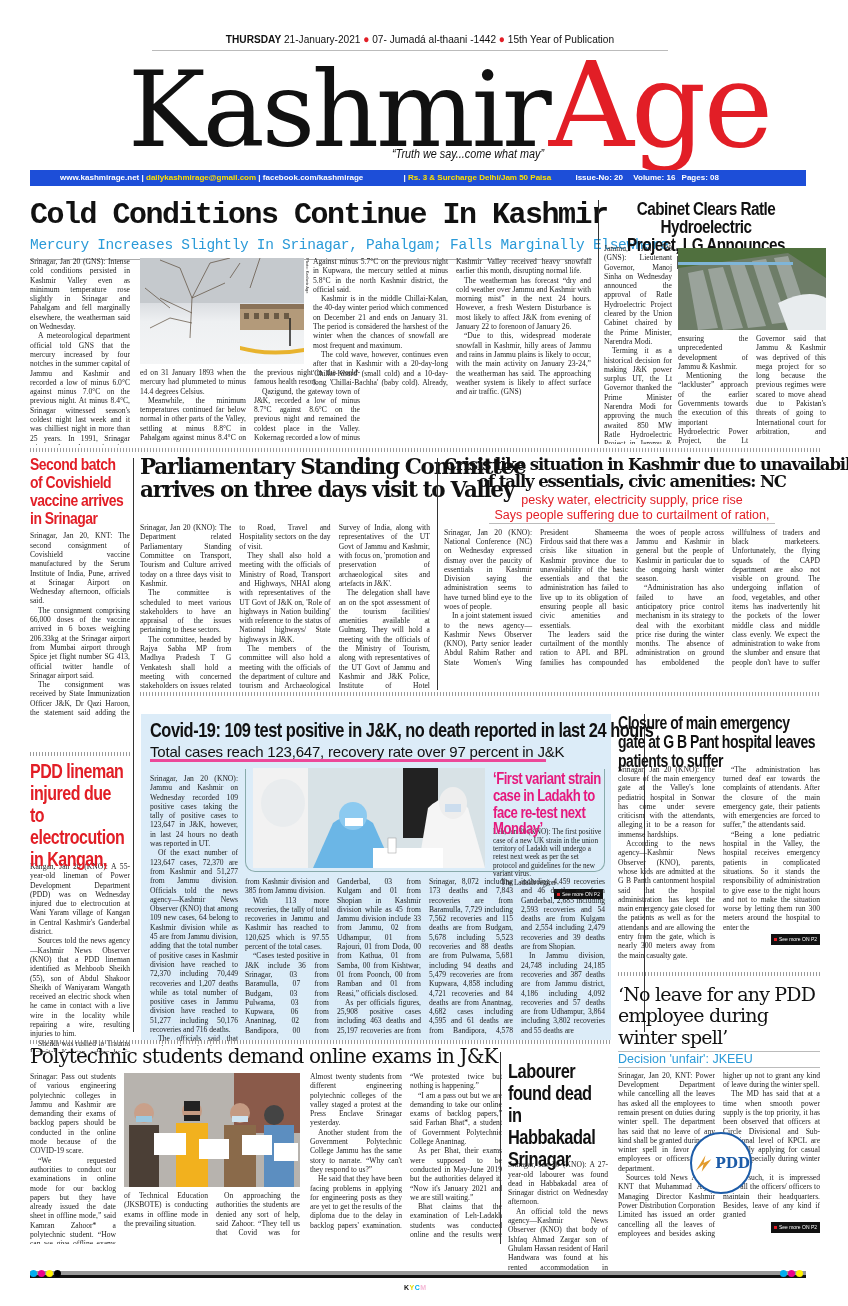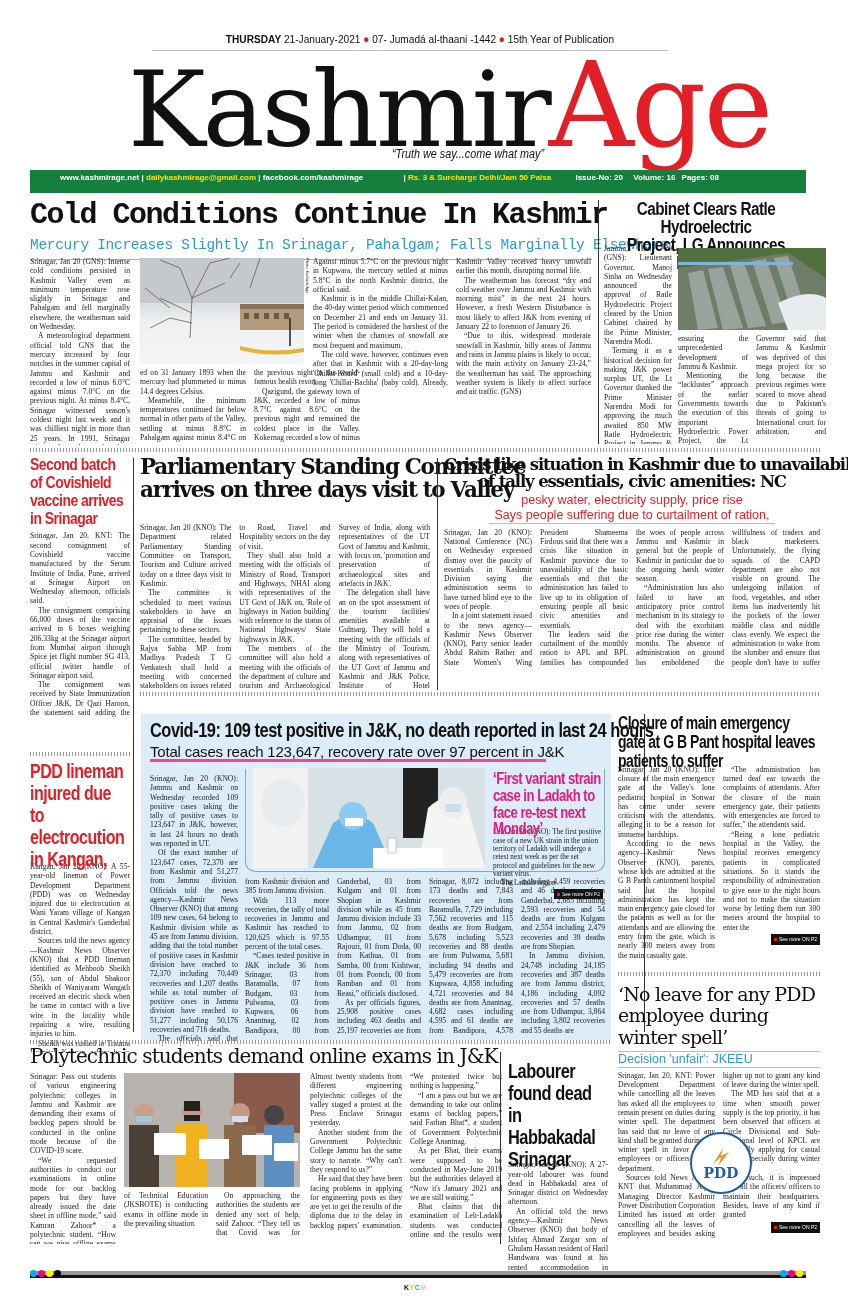--- a/index.html
+++ b/index.html
@@ -31,21 +31,21 @@
     <span style="color:#e21e26">●</span>
     <span>07- Jumadá al-thaani -1442</span>
     <span style="color:#e21e26">●</span>
     <span>15th Year of Publication</span>
   </div>
   <div class="abs" style="left:152px;top:50px;width:516px;height:1px;background:#bbb"></div>
   <div class="abs" style="left:128px;top:46px;width:600px;font-family:'DejaVu Serif',serif;font-size:104px;line-height:1;letter-spacing:-3px;transform:scaleX(1.0);white-space:nowrap">
     <span style="color:#111;font-weight:normal">Kashmir</span><span style="color:#e21e26;font-size:118px">Age</span>
   </div>
   <div class="abs" style="left:392px;top:147px;font-family:'Liberation Sans',sans-serif;font-style:italic;font-size:12px;transform:scaleX(0.9);transform-origin:left">“Truth we say...come what may”</div>
-  <div class="abs" style="left:30px;top:170px;width:776px;height:23px;background:#15803d;color:#fff;font-family:'Liberation Sans',sans-serif;font-size:8px;font-weight:bold;line-height:16px;white-space:nowrap">
+  <div class="abs" style="left:30px;top:170px;width:776px;height:16px;background:#1d4ed8;color:#fff;font-family:'Liberation Sans',sans-serif;font-size:8px;font-weight:bold;line-height:16px;white-space:nowrap">
     <span style="margin-left:30px">www.kashmirage.net</span>
     <span>|</span>
     <span style="color:#ffe000">dailykashmirage@gmail.com</span>
     <span>|</span>
     <span>facebook.com/kashmirage</span>
     <span style="margin-left:38px">|</span>
     <span style="color:#ffe000">Rs. 3 &amp; Surcharge Delhi/Jam 50 Paisa</span>
     <span style="margin-left:22px">Issue-No: 20</span>
     <span style="margin-left:8px">Volume: 16</span>
     <span style="margin-left:4px">Pages: 08</span>
@@ -249,21 +249,21 @@
 <div class="abs" style="left:618px;top:984px;width:202px;height:260px">
   <div class="head-serif" style="font-size:19px;font-weight:normal;letter-spacing:-0.8px;line-height:1.12">‘No leave for any PDD employee during winter spell’</div>
   <div style="font-family:'Liberation Sans',sans-serif;font-size:12.5px;color:#2a9ad8;border-top:1px solid #bbb;border-bottom:1px solid #bbb;margin-top:3px;line-height:15px">Decision 'unfair': JKEEU</div>
   <div class="body-text cols2" style="margin-top:3px;height:180px;overflow:hidden">
     <p>Srinagar, Jan 20, KNT: Power Development Department while cancelling all the leaves has asked all the employees to remain present on duties during winter spell. The department has said that no leave of any kind shall be granted during the winter spell in favor of the employees or officers of the department.</p>
     <p>Sources told News Agency KNT that Muhammad Aijaz, Managing Director Kashmir Power Distribution Corporation Limited has issued an order cancelling all the leaves of employees and besides asking higher up not to grant any kind of leave during the winter spell.</p>
     <p>The MD has said that at a time when smooth power supply is the top priority, it has been observed that officers at Circle Divisional and Sub-Divisional level of KPCL are repeatedly applying for casual leaves especially during winter months.</p>
     <p>“As such, it is impressed upon all the officers/ officers to maintain their headquarters. Besides, leave of any kind if granted</p>
     <span class="see-more">See more ON P2</span>
   </div>
-  <div style="position:absolute;left:72px;top:148px;width:62px;height:62px;border-radius:50%;background:#fff;border:2px solid #1d5ca8;display:flex;align-items:center;justify-content:center;flex-direction:column">
+  <div style="position:absolute;left:72px;top:148px;width:62px;height:62px;border-radius:50%;background:#fff;border:2px solid #1d5ca8;display:flex;align-items:center;justify-content:center;flex-direction:row">
     <svg width="24" height="20" viewBox="0 0 24 20">
         <path d="M4 18 L14 2 L12 10 L20 6 L10 19 L12 11Z" fill="#e29a2b"></path>
       </svg>
     <span style="font-family:'DejaVu Serif',serif;font-size:14px;font-weight:bold;color:#1d5ca8;line-height:1">PDD</span>
   </div>
 </div>
 
 <div class="abs dotrule" style="left:30px;top:1040px;width:580px"></div>
 
 <div class="abs" style="left:30px;top:1046px;width:472px;height:200px">

